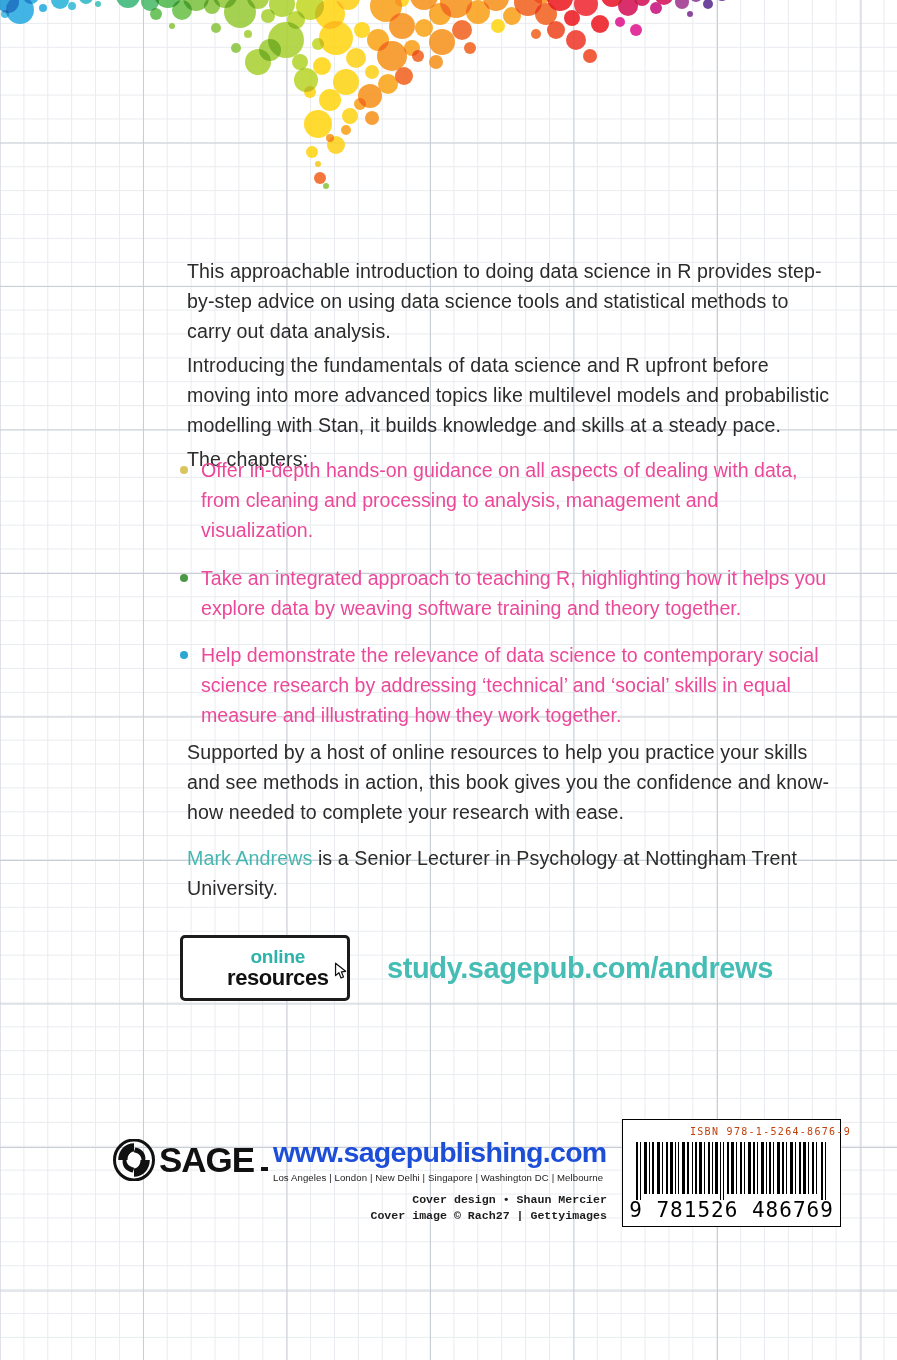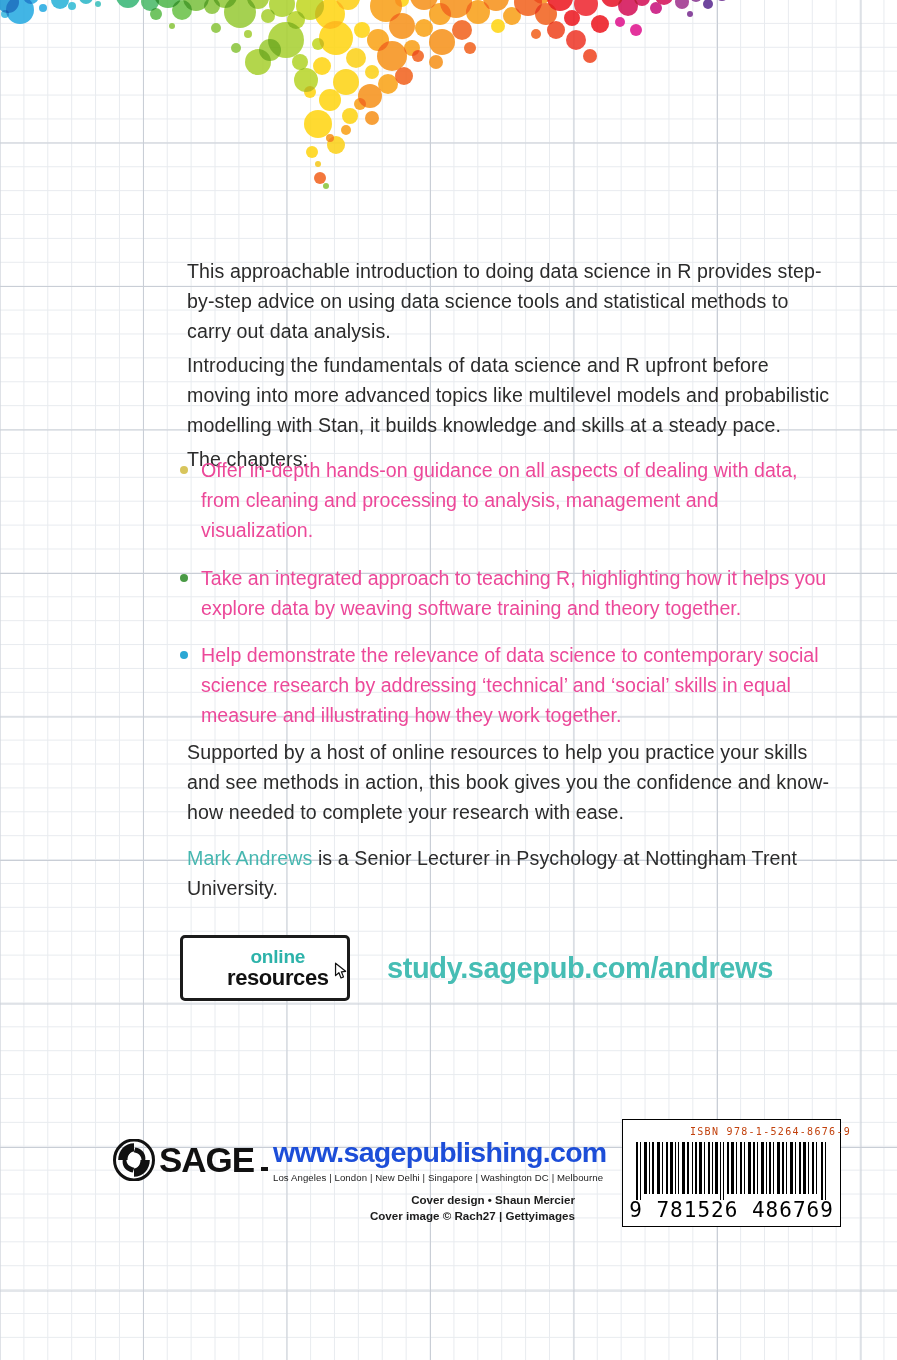--- a/index.html
+++ b/index.html
@@ -181,22 +181,23 @@
 
   #credits {
     position: absolute;
     left: 0;
     top: 1192px;
     width: 575px;
     text-align: right;
     color: #1c1c1c;
     font-size: 11.6px;
     line-height: 15.5px;
-    font-family: Liberation Sans, sans-serif;
+    font-family: Liberation Mono, monospace;
     font-weight: bold;
+    padding-left: 32px;
   }
 
   
   #isbn-box {
     position: absolute;
     left: 622px;
     top: 1119px;
     width: 219px;
     height: 108px;
     background: #ffffff;

